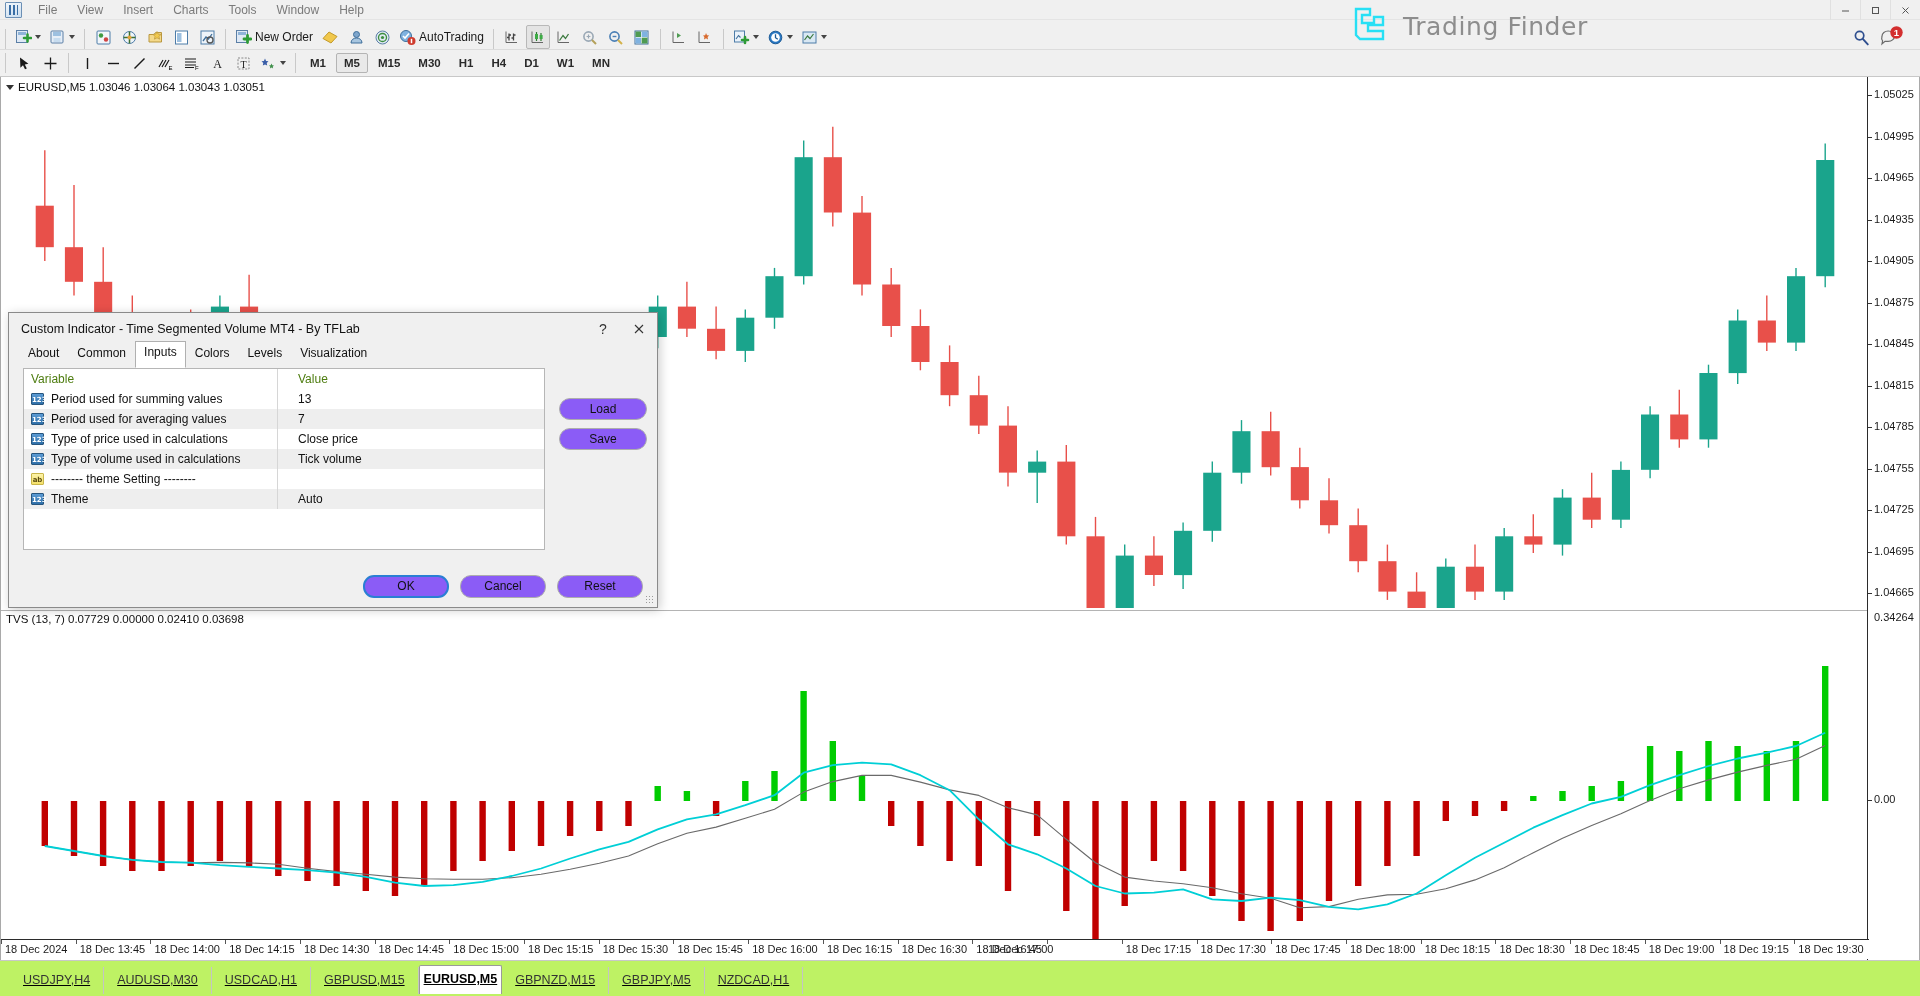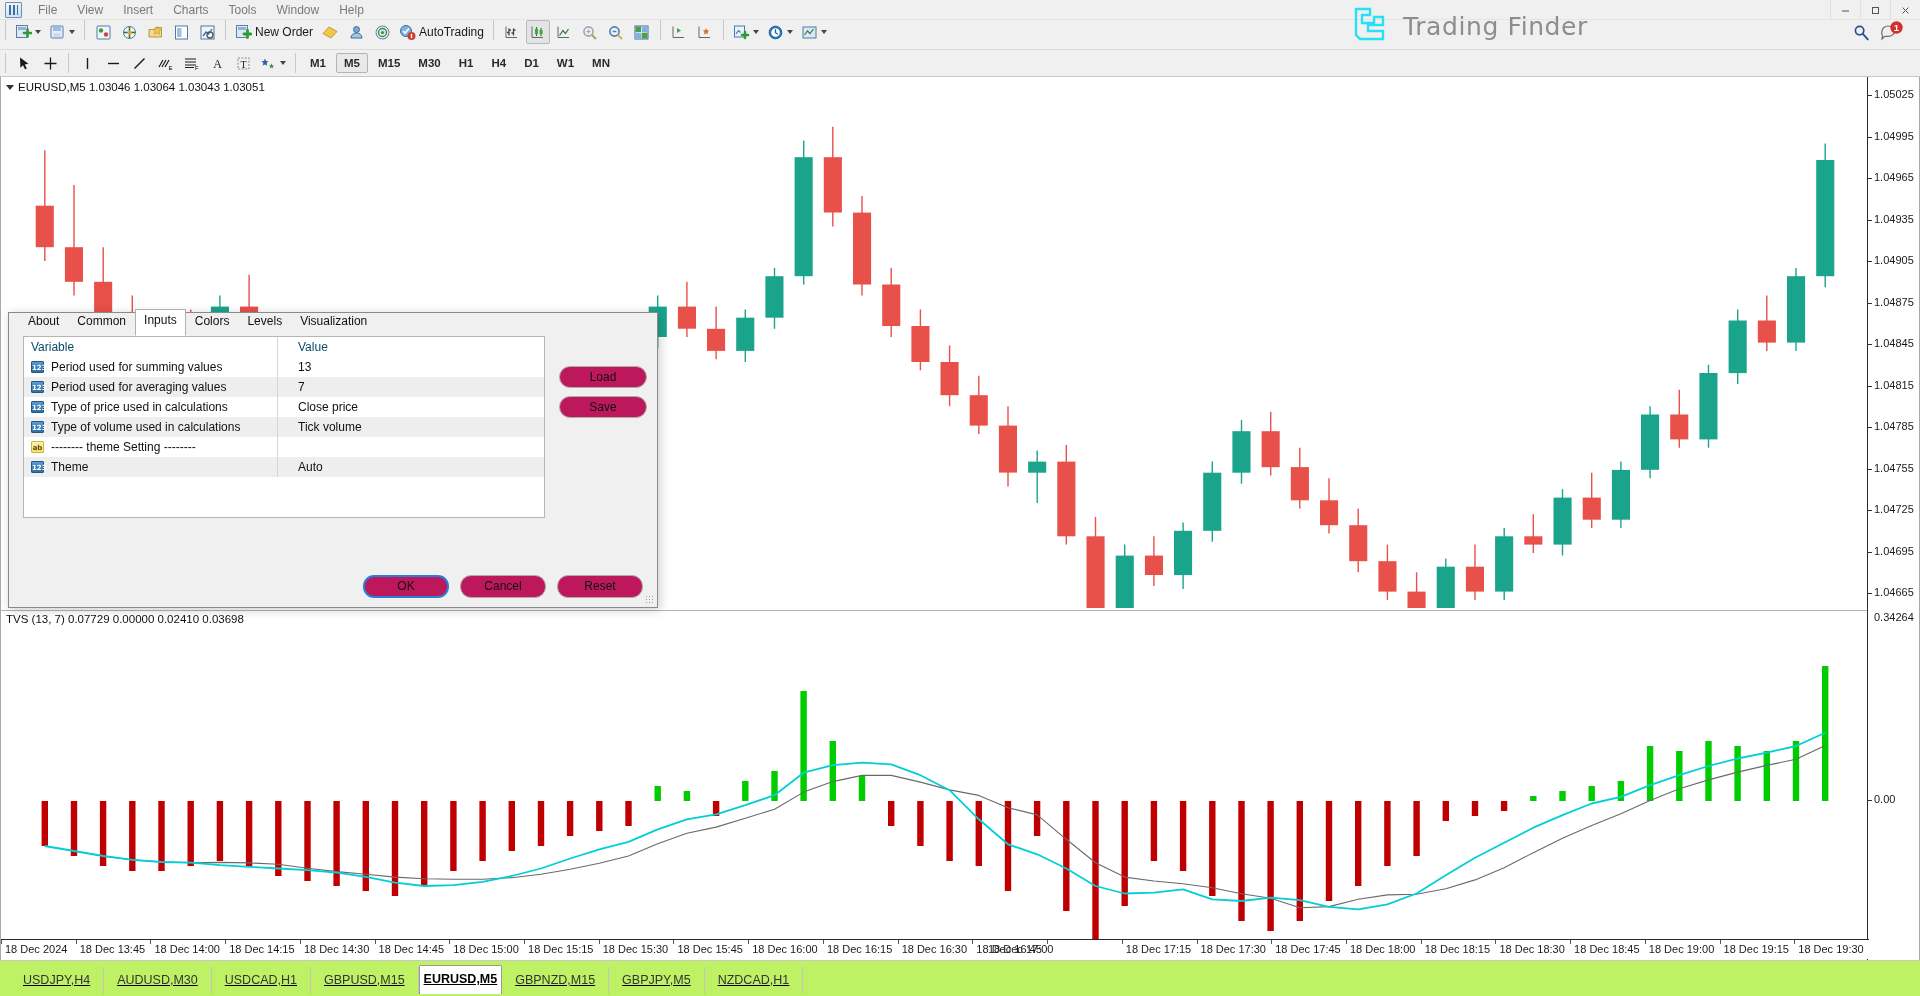--- a/index.html
+++ b/index.html
@@ -33,21 +33,21 @@
 
   .wincontrols { position: absolute; right: 0; top: 0; display: flex; height: 20px; }
   .wincontrols div {
     width: 30px; height: 20px; display: flex; align-items: center; justify-content: center;
     font-size: 12px; color: #555; border-left: 1px solid #e0e0e0;
   }
 
   
   .toolbar1 {
     position: absolute; top: 20px; left: 0; width: 1920px; height: 30px;
-    background: #f0f0f0; display: flex; align-items: flex-start;
+    background: #f0f0f0; display: flex; align-items: flex-end;
     border-bottom: 1px solid #dcdcdc;
   }
   .tbsep { width: 1px; height: 20px; background: #c9c9c9; margin: 0 5px; flex: none; }
   .tbtn {
     height: 24px; min-width: 24px; display: flex; align-items: center; justify-content: center;
     margin: 0 1px; border: 1px solid transparent; border-radius: 2px; flex: none;
     padding: 0 2px; position: relative;
   }
   .tbtn.framed { border-color: #b8b8b8; background: #e4e4e4; }
   .tbtn .lbl { font-size: 12px; color: #1a1a1a; margin-left: 3px; white-space: nowrap; }
@@ -150,37 +150,37 @@
   .dtab.active {
     background: #fff; border-color: #b0b0b0; border-bottom: 1px solid #fff; z-index: 2;
   }
 
   .dlg-body { flex: 1; padding: 0 10px 0 14px; display: flex; position: relative; }
   .grid {
     width: 531px; height: 182px; background: #fff; border: 1px solid #b6b6b6; overflow: hidden;
     margin-top: 1px;
   }
   .grow { display: flex; height: 20px; align-items: center; font-size: 12px; color: #111; }
-  .grow.head { color: #0c4a6e; background: #fff; text-align: right; }
+  .grow.head { color: #4d7c0f; background: #fff; text-align: right; }
   .grow.alt { background: #eeeeee; }
   .gc1 { width: 253px; display: flex; align-items: center; padding-left: 7px; overflow: hidden;
          white-space: nowrap; height: 100%; }
   .gc2 { flex: 1; padding-left: 20px; border-left: 1px solid #d6d6d6; height: 100%;
          display: flex; align-items: center; white-space: nowrap; }
   .vicon {
     width: 13px; height: 12px; margin-right: 7px; flex: none; border-radius: 1px;
     font-size: 7px; line-height: 12px; text-align: center; font-weight: 700; color: #fff;
     font-family: "DejaVu Sans", sans-serif;
   }
   .vicon.num { background: linear-gradient(180deg,#5b9bd5,#2f6fa8); border: 1px solid #27567f; }
   .vicon.str { background: linear-gradient(180deg,#fdf3a9,#f4e06a); border: 1px solid #c9b64a; color: #5a4c10; }
 
   .sidebtns { margin-left: 14px; padding-top: 31px; display: flex; flex-direction: column; }
   .btn {
-    background: #be185d; border: 1px solid #adadad; font-size: 12px; color: #111;
+    background: #8b5cf6; border: 1px solid #adadad; font-size: 12px; color: #111;
     text-align: center; border-radius: 11px;
   }
   .sidebtns .btn { width: 88px; height: 22px; line-height: 20px; margin-bottom: 8px; }
 
   .dlg-foot {
     height: 42px; display: flex; align-items: center; justify-content: flex-end;
     padding-right: 14px; gap: 11px; flex: none;
   }
   .dlg-foot .btn { width: 86px; height: 23px; line-height: 21px; }
   .dlg-foot .btn.default { border: 2px solid #2a7fd4; line-height: 19px; }
@@ -797,20 +797,32 @@
           <i style="left: 1643.84px;"></i>
           <span style="left: 1722.56px;">18 Dec 19:15</span>
           <i style="left: 1718.56px;"></i>
           <span style="left: 1797.28px;">18 Dec 19:30</span>
           <i style="left: 1793.28px;"></i>
         </div>
     </div>
   </div>
 
   <div class="dialog">
+    <div class="dlg-title">
+      <div class="t">Custom Indicator - Time Segmented Volume MT4 - By TFLab</div>
+      <div class="btns">
+        <div>?</div>
+        <div class="x">
+          <svg width="12" height="12" viewBox="0 0 12 12">
+              <line x1="2" y1="2" x2="10" y2="10" stroke="#333" stroke-width="1.1"></line>
+              <line x1="10" y1="2" x2="2" y2="10" stroke="#333" stroke-width="1.1"></line>
+            </svg>
+        </div>
+      </div>
+    </div>
 
     <div class="dlg-tabs">
       <div class="dtab">About</div>
       <div class="dtab">Common</div>
       <div class="dtab active">Inputs</div>
       <div class="dtab">Colors</div>
       <div class="dtab">Levels</div>
       <div class="dtab">Visualization</div>
     </div>
 

